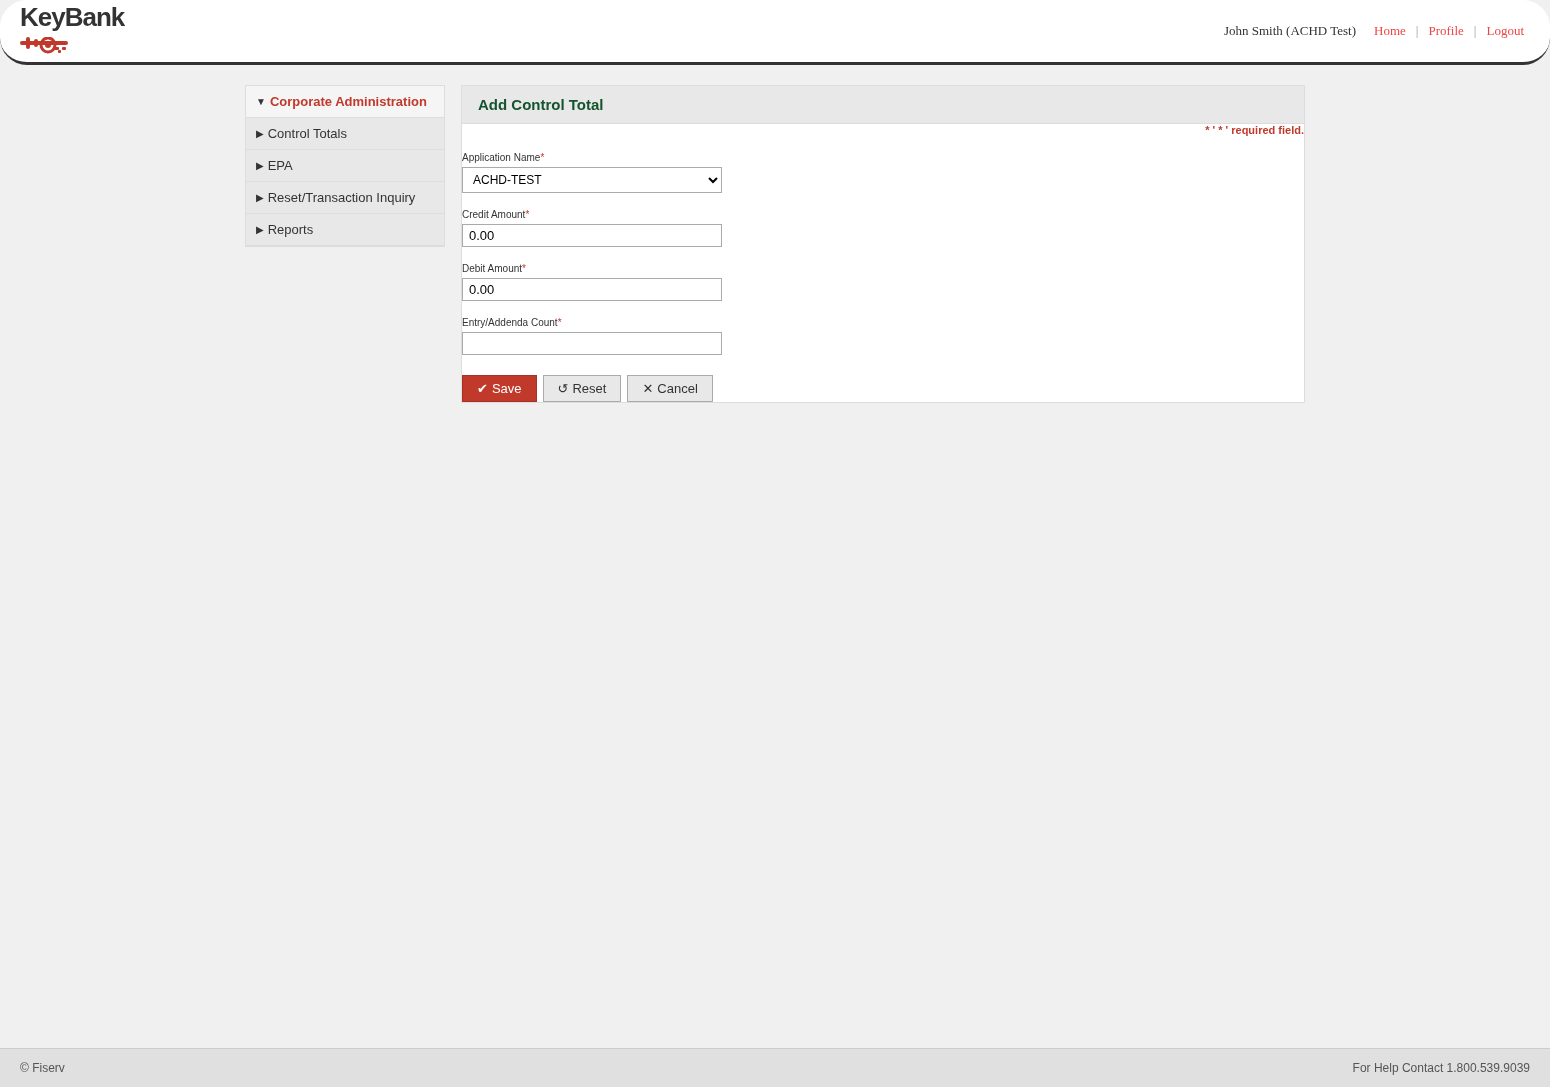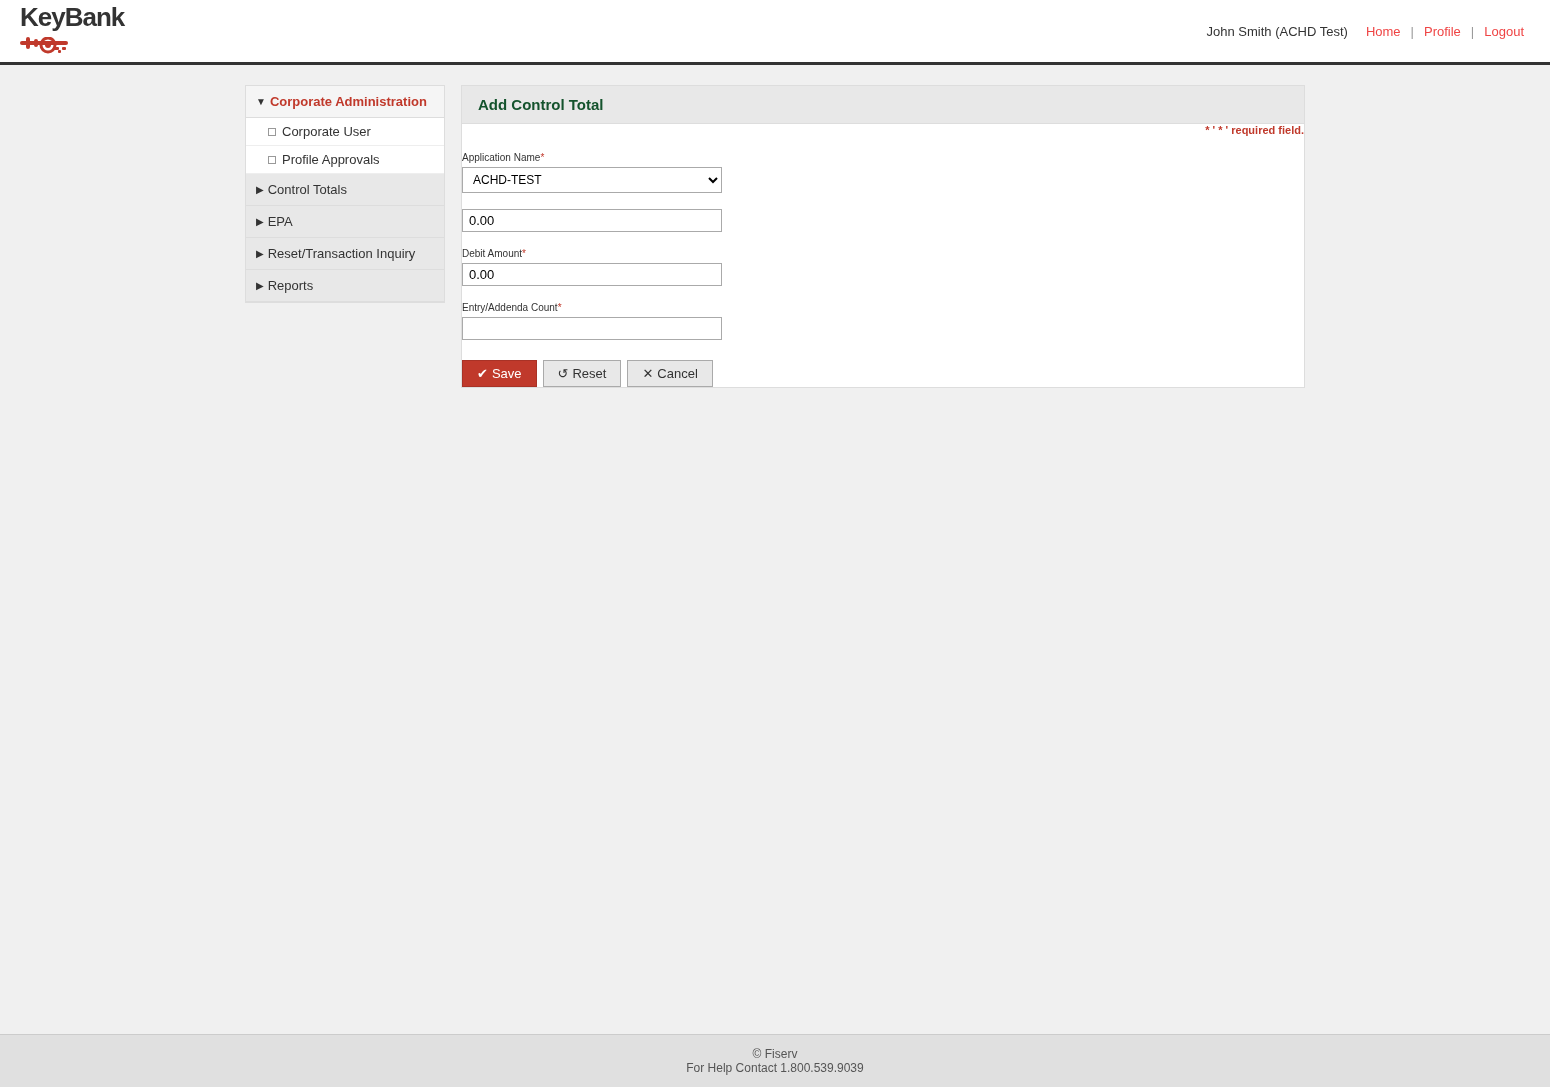--- a/index.html
+++ b/index.html
@@ -7,40 +7,42 @@
 
     
     .header {
       background: #fff;
       border-bottom: 3px solid #333;
       padding: 8px 20px;
       display: flex;
       align-items: center;
       justify-content: space-between;
       height: 65px;
+      border-radius: 27px;
     }
     .logo-area {
       display: flex;
       align-items: center;
       gap: 0;
     }
     .logo-text {
       font-size: 26px;
       font-weight: bold;
       color: #333;
       letter-spacing: -1px;
     }
     .logo-icon {
       margin-top: 4px;
     }
     .nav-links {
       display: flex;
       align-items: center;
       gap: 4px;
       font-size: 13px;
+      font-family: Liberation Serif, serif;
     }
     .nav-user {
       color: #333;
       margin-right: 8px;
     }
     .nav-link {
       color: #ef4444;
       text-decoration: none;
       cursor: pointer;
       padding: 2px 6px;
@@ -221,21 +223,20 @@
       padding: 12px 20px;
       display: flex;
       justify-content: space-between;
       align-items: center;
       font-size: 12px;
       color: #555;
       position: fixed;
       bottom: 0;
       left: 0;
       right: 0;
-      flex-direction: column;
     }
   </style>
 </head>
 <body>
 
 <div class="header">
   <div class="logo-area">
     <div>
       <span class="logo-text">KeyBank</span>
       <div class="logo-icon">
@@ -265,30 +266,20 @@
 </div>
 
 <div class="main-container">
 
   <div class="sidebar">
 
     <div class="sidebar-section-header">
       <span class="arrow">▼</span>
       <span>Corporate Administration</span>
     </div>
-    <div class="sidebar-sub-items">
-      <div class="sidebar-sub-item">
-        <span class="bullet"></span>
-        <span>Corporate User</span>
-      </div>
-      <div class="sidebar-sub-item">
-        <span class="bullet"></span>
-        <span>Profile Approvals</span>
-      </div>
-    </div>
 
     <div class="sidebar-group">
       <div class="sidebar-group-header">
         <span class="arrow">▶</span>
         <span>Control Totals</span>
       </div>
     </div>
 
     <div class="sidebar-group">
       <div class="sidebar-group-header">
@@ -324,20 +315,23 @@
       <div class="form-group">
         <label class="form-label">
           <span>Application Name</span><span class="req">*</span>
         </label>
         <select class="form-select">
           <option>ACHD-TEST</option>
         </select>
       </div>
 
       <div class="form-group">
+        <label class="form-label">
+          <span>Credit Amount</span><span class="req">*</span>
+        </label>
         <input type="text" class="form-input" value="0.00" style="">
       </div>
 
       <div class="form-group">
         <label class="form-label">
           <span>Debit Amount</span><span class="req">*</span>
         </label>
         <input type="text" class="form-input" value="0.00" style="">
       </div>
 

